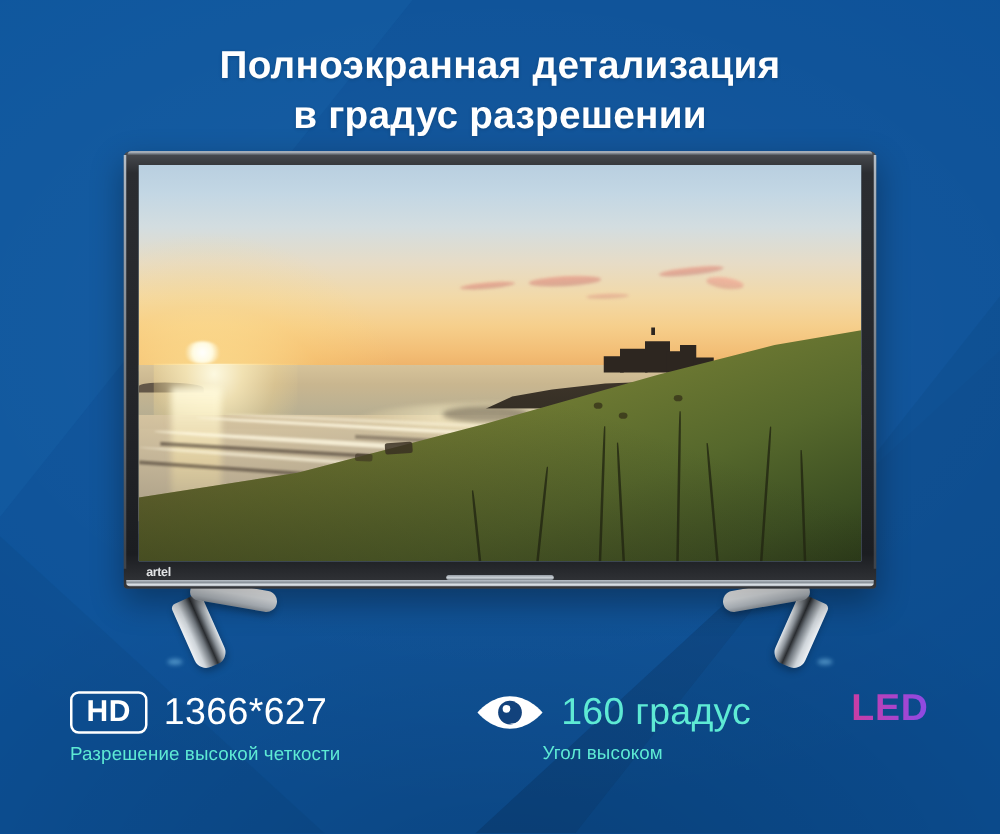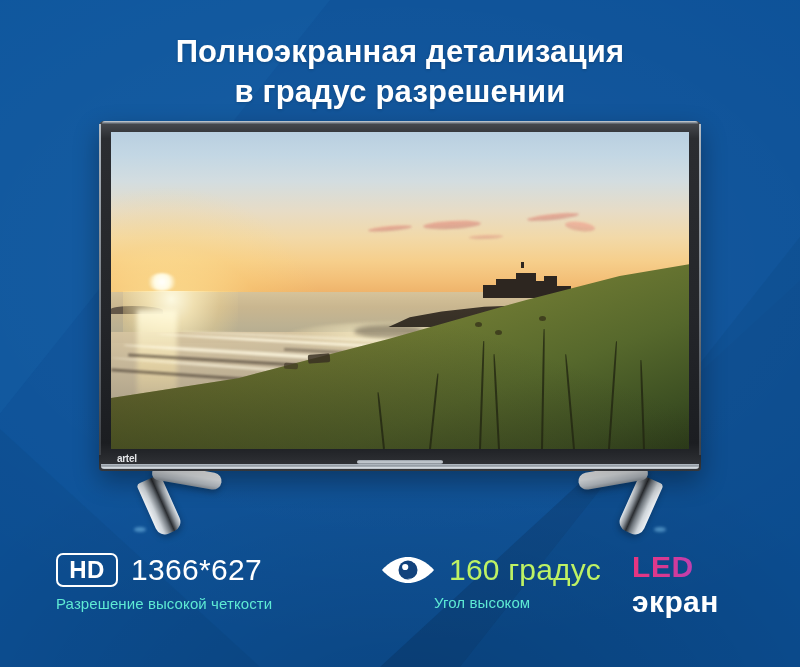--- a/index.html
+++ b/index.html
@@ -491,34 +491,34 @@
     gap: 14px;
   }
   .eye-icon {
     width: 54px;
     height: 32px;
     flex: none;
     display: block;
   }
   .angle-val {
     font-size: 30px;
-    color: #bef264;
+    color: #5eead4;
     letter-spacing: .2px;
   }
   .f-angle .f-caption {
     margin-left: 53px;
     margin-top: 7px;
   }
 
   
   .f-led {
     left: 628px;
     top: 6px;
     width: 160px;
-    text-align: left;
+    text-align: center;
   }
   .led-word {
     font-size: 30px;
     font-weight: bold;
     letter-spacing: .6px;
     background: linear-gradient(90deg, #e8357f 0%, #d73a93 22%, #a645cf 55%, #7b4ff0 78%, #6f53f5 100%);
     -webkit-background-clip: text;
     background-clip: text;
     color: transparent;
     -webkit-text-fill-color: transparent;
@@ -650,17 +650,16 @@
           <path d="M30.5 7.6 a8.9 8.9 0 1 1 -4.2 16.9 a7.2 7.2 0 0 0 4.2 -16.9 Z" fill="#ffffff"></path>
           <circle cx="24.2" cy="13" r="3.1" fill="#ffffff"></circle>
         </svg>
         <div class="angle-val">160 градус</div>
       </div>
       <div class="f-caption">Угол высоком</div>
     </div>
 
     <div class="feature f-led">
       <div class="led-word">LED</div>
-      <div class="led-sub">экран</div>
     </div>
 
   </div>
 </div>
 
 </body></html>

